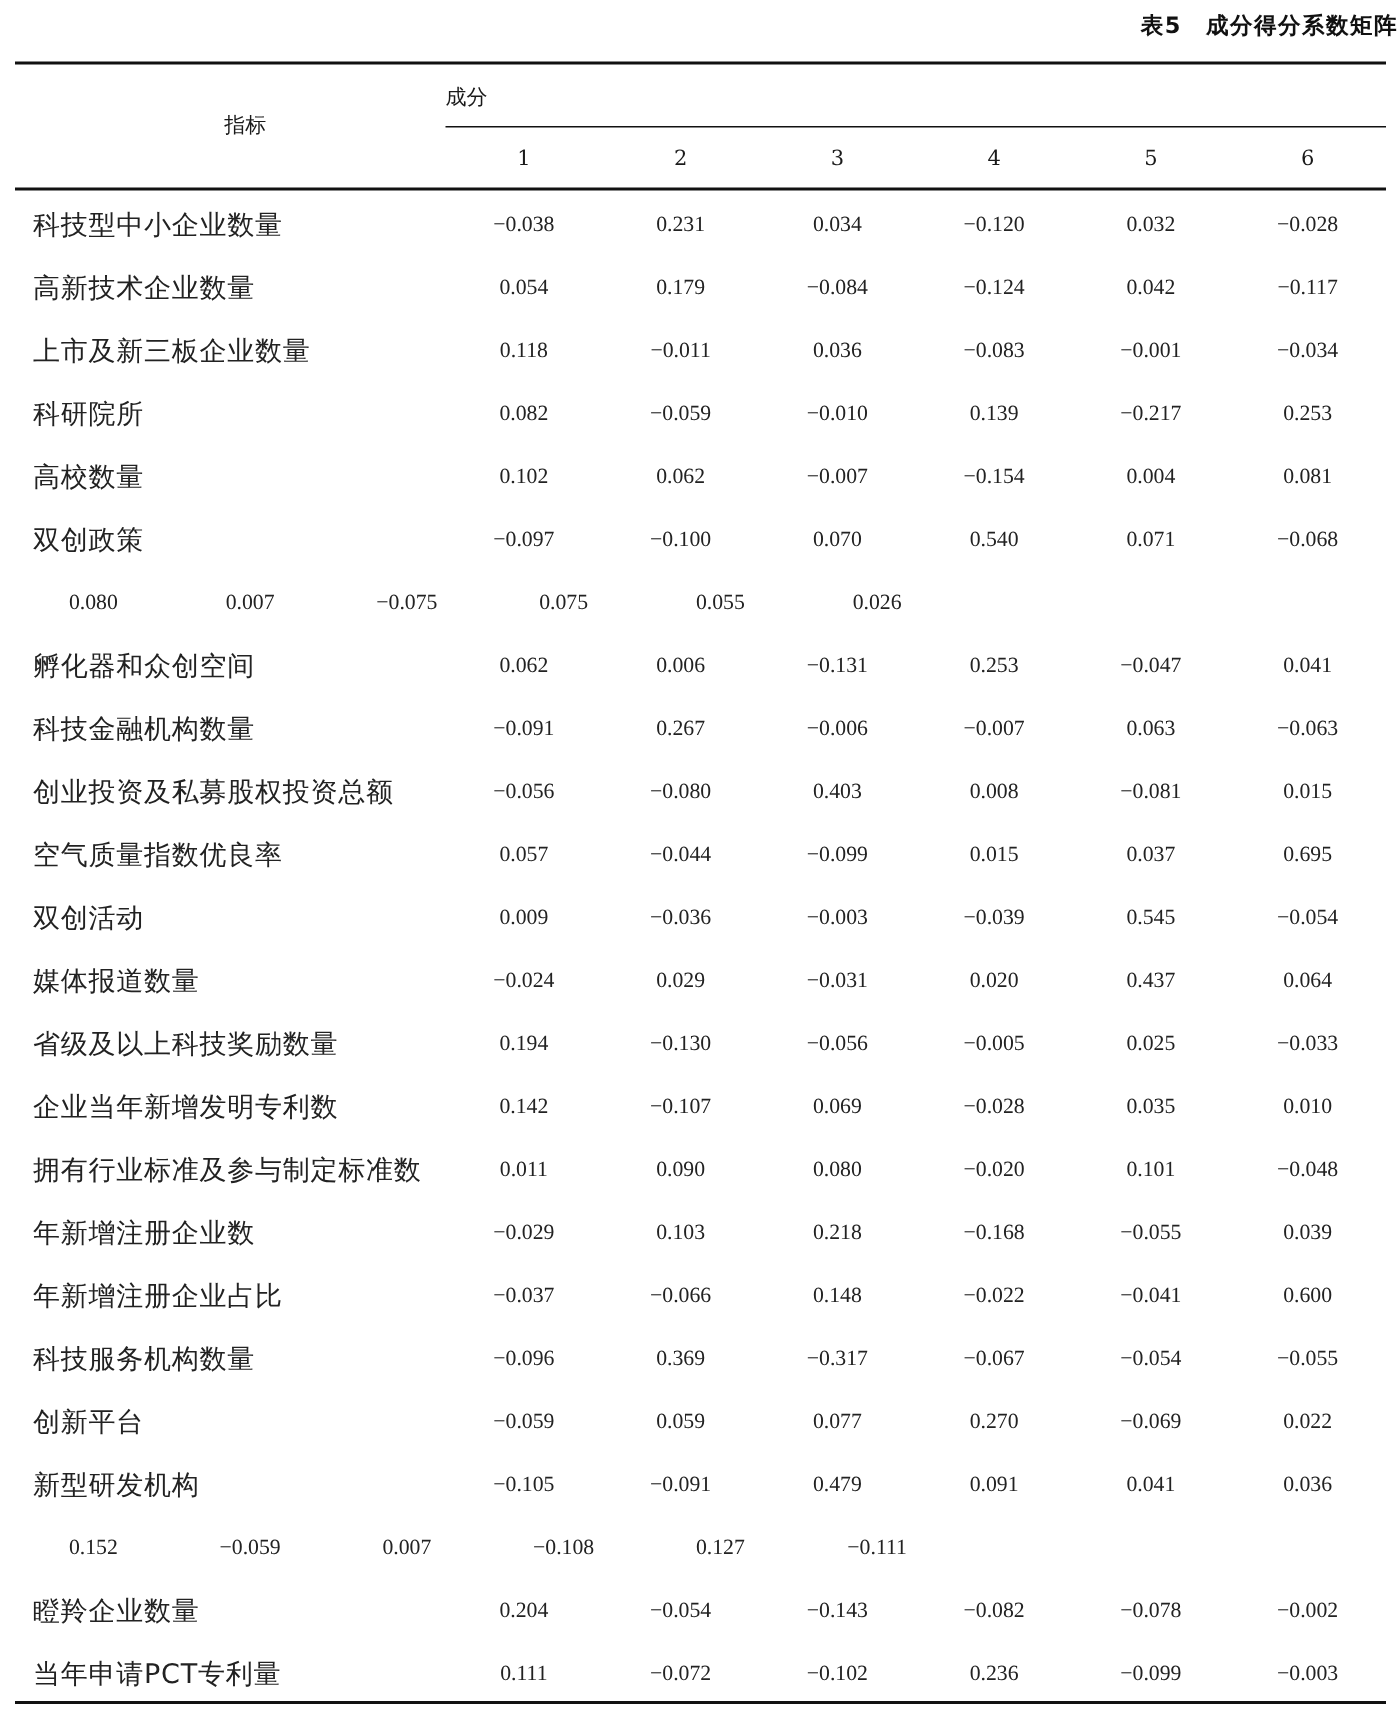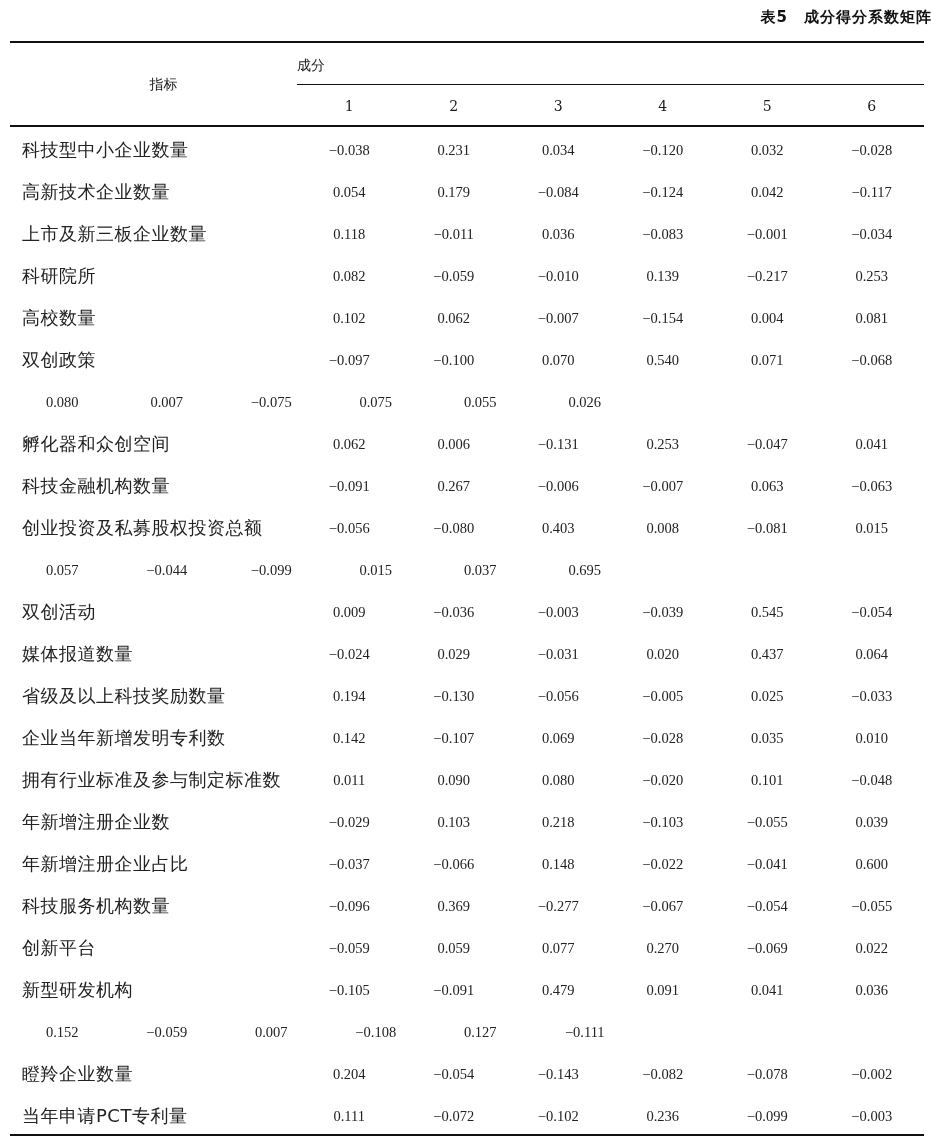--- a/index.html
+++ b/index.html
@@ -204,20 +204,21 @@
     <div class="row">
       <div class="label">创业投资及私募股权投资总额</div>
       <div class="val">−0.056</div>
       <div class="val">−0.080</div>
       <div class="val">0.403</div>
       <div class="val">0.008</div>
       <div class="val">−0.081</div>
       <div class="val">0.015</div>
     </div>
     <div class="row">
+      <div class="label">空气质量指数优良率</div>
       <div class="val">0.057</div>
       <div class="val">−0.044</div>
       <div class="val">−0.099</div>
       <div class="val">0.015</div>
       <div class="val">0.037</div>
       <div class="val">0.695</div>
     </div>
     <div class="row">
       <div class="label">双创活动</div>
       <div class="val">0.009</div>
@@ -261,38 +262,38 @@
       <div class="val">0.080</div>
       <div class="val">−0.020</div>
       <div class="val">0.101</div>
       <div class="val">−0.048</div>
     </div>
     <div class="row">
       <div class="label">年新增注册企业数</div>
       <div class="val">−0.029</div>
       <div class="val">0.103</div>
       <div class="val">0.218</div>
-      <div class="val">−0.103</div>
+      <div class="val">−0.168</div>
       <div class="val">−0.055</div>
       <div class="val">0.039</div>
     </div>
     <div class="row">
       <div class="label">年新增注册企业占比</div>
       <div class="val">−0.037</div>
       <div class="val">−0.066</div>
       <div class="val">0.148</div>
       <div class="val">−0.022</div>
       <div class="val">−0.041</div>
       <div class="val">0.600</div>
     </div>
     <div class="row">
       <div class="label">科技服务机构数量</div>
       <div class="val">−0.096</div>
       <div class="val">0.369</div>
-      <div class="val">−0.277</div>
+      <div class="val">−0.317</div>
       <div class="val">−0.067</div>
       <div class="val">−0.054</div>
       <div class="val">−0.055</div>
     </div>
     <div class="row">
       <div class="label">创新平台</div>
       <div class="val">−0.059</div>
       <div class="val">0.059</div>
       <div class="val">0.077</div>
       <div class="val">0.270</div>

